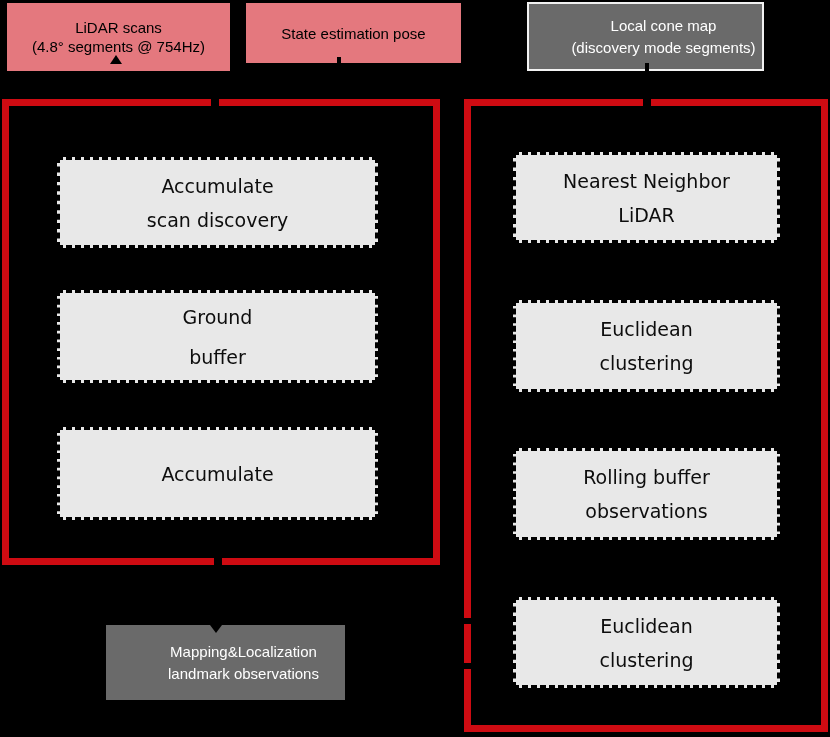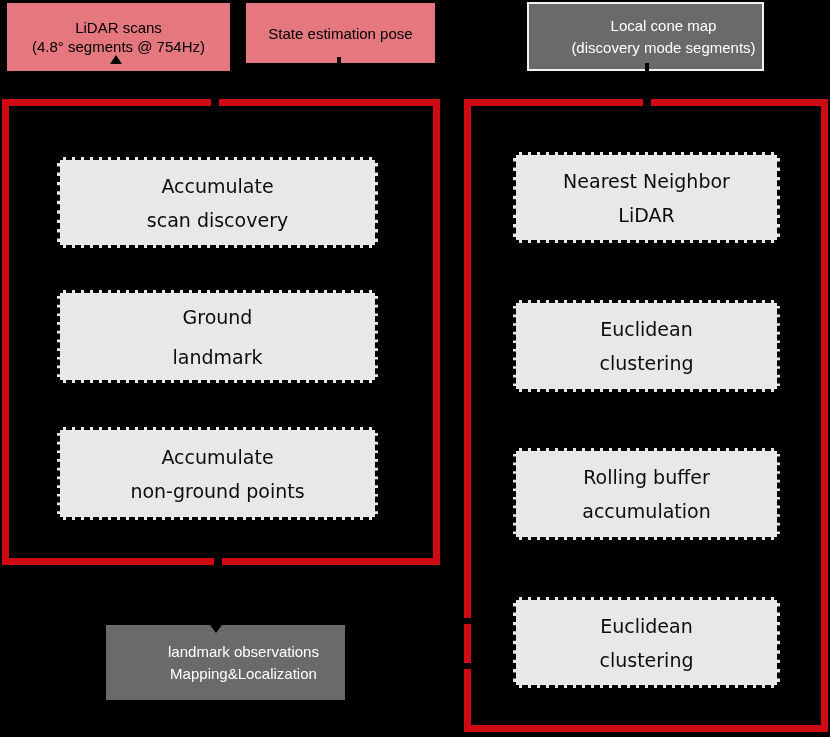--- a/index.html
+++ b/index.html
@@ -46,71 +46,70 @@
 </head>
 <body>
 
 <div id="stage">
 
   <div class="abs box input-box" style="left:7px;top:3px;width:223px;height:68px;">
     <div>LiDAR scans</div>
     <div>(4.8° segments @ 754Hz)</div>
   </div>
 
-  <div class="abs box input-box" style="left:246px;top:3px;width:189px;height:60px;">
+  <div class="abs box input-box" style="left:246px;top:3px;width:215px;height:60px;">
     <div>State estimation pose</div>
   </div>
 
   <div class="abs box gray-box cone-box" style="left:527px;top:2px;width:237px;height:69px;">
     <div>Local cone map</div>
     <div>(discovery mode segments)</div>
   </div>
 
   <div class="abs container" style="left:2px;top:99px;width:438px;height:466px;"></div>
 
   <div class="abs box process" style="left:57px;top:157px;width:321px;height:91px;">
     <div>Accumulate</div>
     <div>scan discovery</div>
   </div>
 
   <div class="abs box process" style="left:57px;top:290px;width:321px;height:93px;gap:6px;">
     <div>Ground</div>
-    <div>landmark</div>
+    <div>buffer</div>
   </div>
 
   <div class="abs box process" style="left:57px;top:427px;width:321px;height:93px;">
     <div>Accumulate</div>
-    <div>non-ground points</div>
   </div>
 
   <div class="abs container" style="left:464px;top:99px;width:364px;height:633px;"></div>
 
   <div class="abs box process" style="left:513px;top:152px;width:267px;height:91px;align-items:center;">
     <div>Nearest Neighbor</div>
     <div>LiDAR</div>
   </div>
 
   <div class="abs box process" style="left:513px;top:300px;width:267px;height:92px;">
     <div>Euclidean</div>
     <div>clustering</div>
   </div>
 
   <div class="abs box process" style="left:513px;top:448px;width:267px;height:92px;">
     <div>Rolling buffer</div>
-    <div>accumulation</div>
+    <div>observations</div>
   </div>
 
   <div class="abs box process" style="left:513px;top:597px;width:267px;height:91px;">
     <div>Euclidean</div>
     <div>clustering</div>
   </div>
 
   <div class="abs box gray-box" style="left:106px;top:625px;width:239px;height:75px;">
+    <div>Mapping&amp;Localization</div>
     <div>landmark observations</div>
-    <div>Mapping&amp;Localization</div>
   </div>
 
   <div class="abs tri-up" style="left:110px;top:55px;width:12px;height:9px;z-index:5;"></div>
   <div class="abs gap" style="left:337px;top:57px;width:4px;height:6px;z-index:5;"></div>
   <div class="abs gap" style="left:645px;top:63px;width:4px;height:8px;z-index:5;"></div>
   <div class="abs tri-down" style="left:210px;top:625px;width:12px;height:8px;z-index:5;"></div>
 
   <div class="abs gap" style="left:211px;top:98px;width:8px;height:9px;z-index:4;"></div>
   <div class="abs gap" style="left:643px;top:98px;width:8px;height:10px;z-index:4;"></div>
   <div class="abs gap" style="left:214px;top:556px;width:8px;height:11px;z-index:4;"></div>

